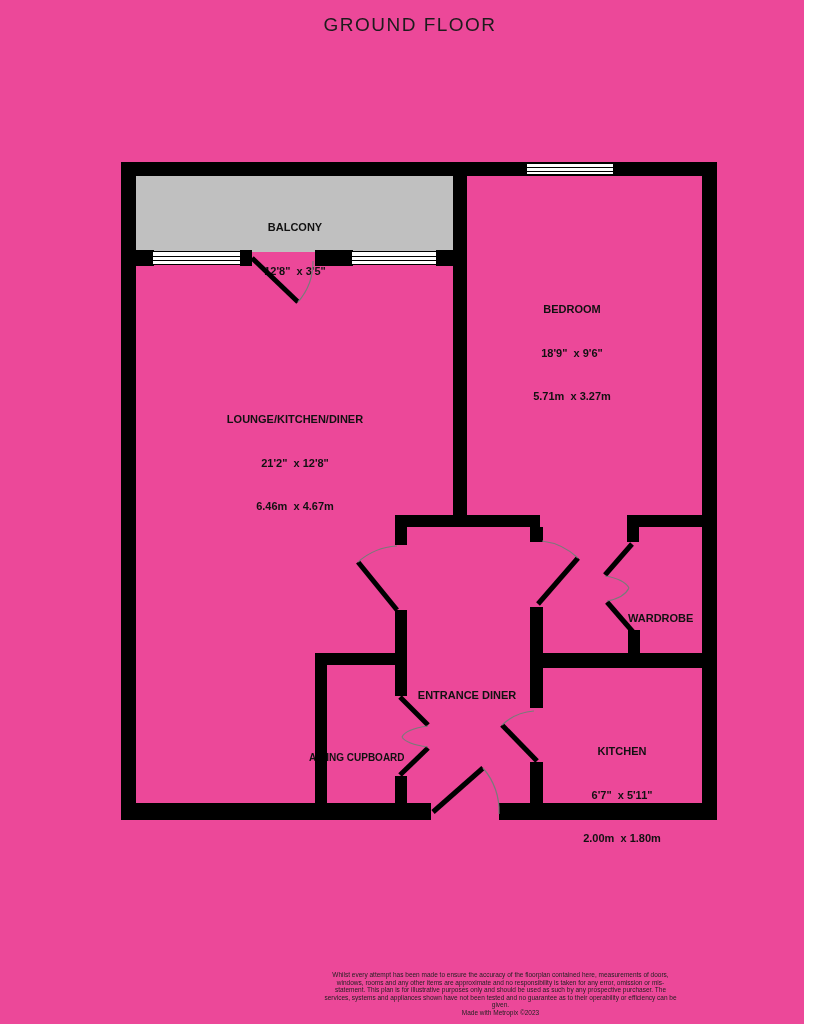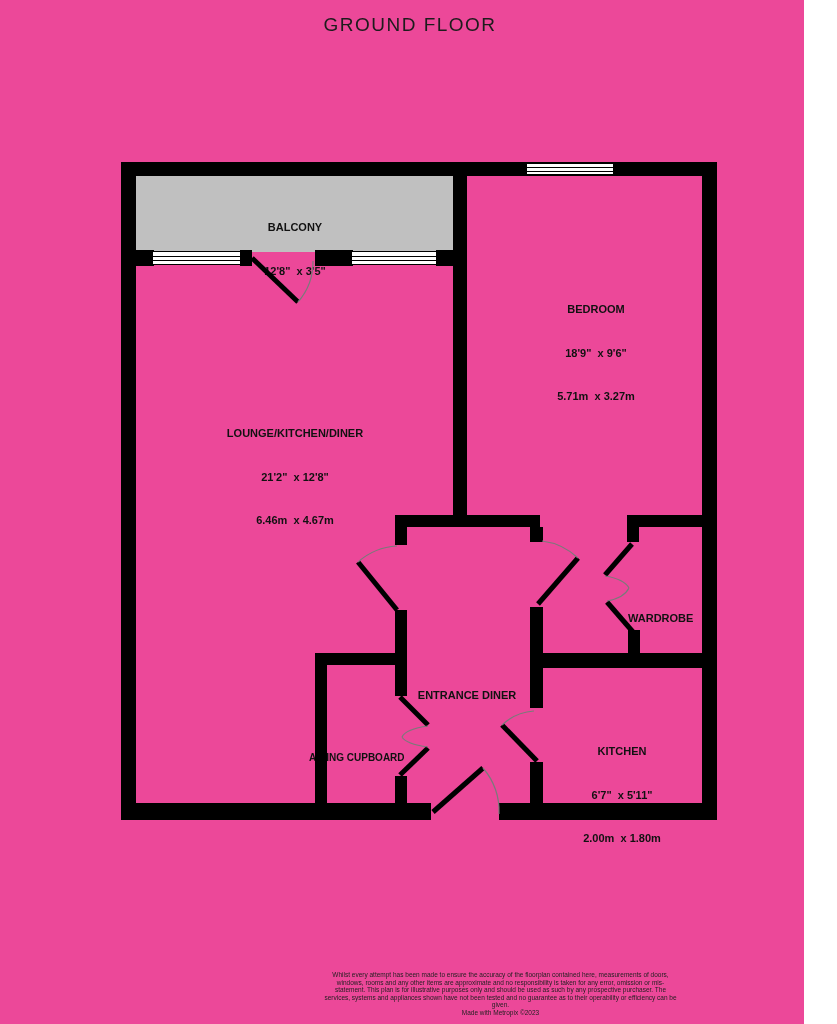--- a/index.html
+++ b/index.html
@@ -84,27 +84,27 @@
       <path d="M428 726 Q406 729 402 737 M428 747 Q406 744 402 737"></path>
       <path d="M605 576 Q624 579 629 588 M607 601 Q624 598 629 588"></path>
     </g>
   </svg>
 
   <div class="room-label" style="left:165px;top:191px;width:260px">
     <div>BALCONY</div>
     <div>12'8"  x 3'5"</div>
   </div>
 
-  <div class="room-label" style="left:476px;top:273px;width:240px">
+  <div class="room-label" style="left:452px;top:273px;width:240px">
     <div>BEDROOM</div>
     <div>18'9"  x 9'6"</div>
     <div>5.71m  x 3.27m</div>
   </div>
 
-  <div class="room-label" style="left:165px;top:397px;width:260px">
+  <div class="room-label" style="left:165px;top:383px;width:260px">
     <div>LOUNGE/KITCHEN/DINER</div>
     <div>21'2"  x 12'8"</div>
     <div>6.46m  x 4.67m</div>
   </div>
 
   <div class="room-label" style="left:532px;top:715px;width:180px">
     <div>KITCHEN</div>
     <div>6'7"  x 5'11"</div>
     <div>2.00m  x 1.80m</div>
   </div>

